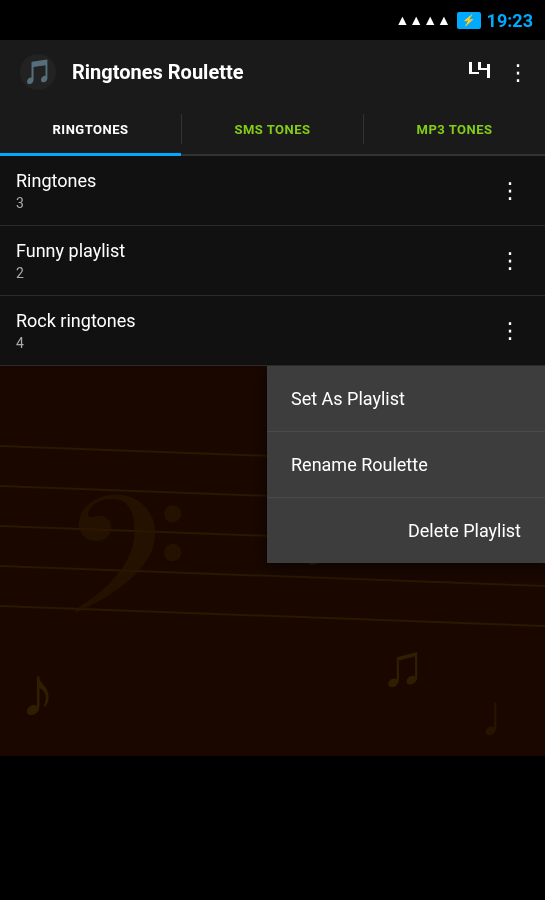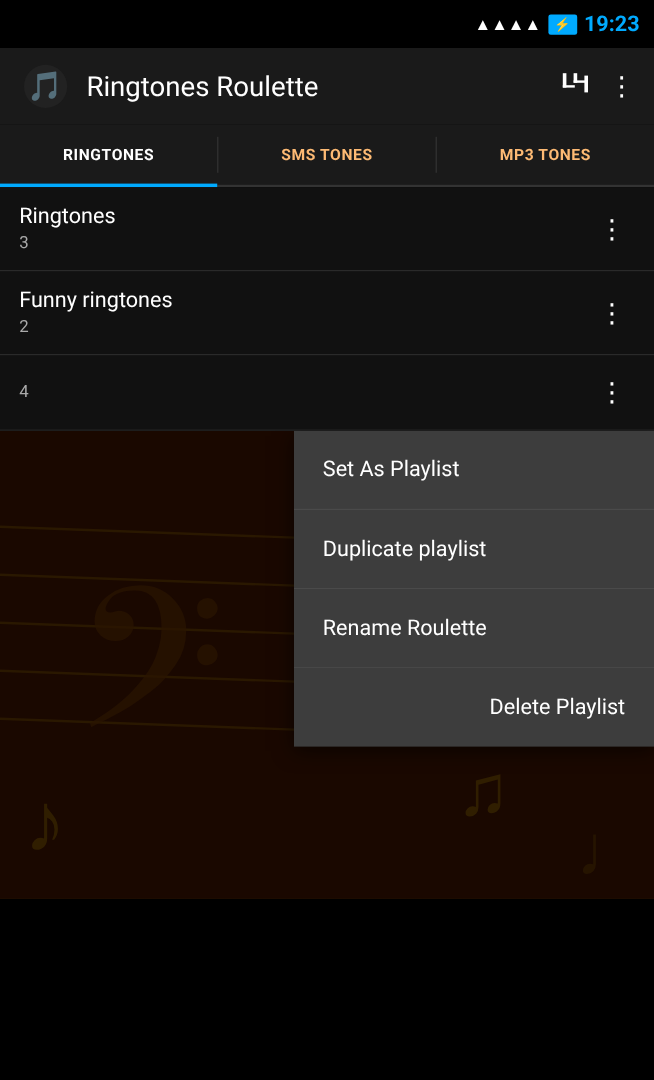--- a/index.html
+++ b/index.html
@@ -71,22 +71,22 @@
     }
 
     .app-logo svg {
       width: 40px;
       height: 40px;
     }
 
     .app-title {
       flex: 1;
       color: #fff;
-      font-size: 23px;
-      font-weight: 400;
+      font-size: 20px;
+      font-weight: 700;
     }
 
     .app-bar-actions {
       display: flex;
       align-items: center;
       gap: 16px;
     }
 
     .action-icon {
       color: #fff;
@@ -101,21 +101,21 @@
       background: #1a1a1a;
       display: flex;
       border-bottom: 2px solid #333;
     }
 
     .tab-item {
       flex: 1;
       display: flex;
       align-items: center;
       justify-content: center;
-      color: #fdba74;
+      color: #84cc16;
       font-size: 13px;
       font-weight: bold;
       letter-spacing: 0.5px;
       cursor: pointer;
       position: relative;
     }
 
     .tab-item.active {
       color: #fff;
     }
@@ -180,21 +180,21 @@
       width: 100%;
       background: linear-gradient(180deg, #0a0a0a 0%, #1a0a00 40%, #2a1500 100%);
       position: relative;
       overflow: hidden;
     }
 
     .dropdown-menu {
       position: absolute;
       right: 0;
       top: 330px;
-      width: 300px;
+      width: 278px;
       background: #3a3a3a;
       z-index: 20;
       box-shadow: 0 4px 16px rgba(0,0,0,0.6);
     }
 
     .dropdown-item {
       width: 100%;
       padding: 22px 24px;
       color: #fff;
       font-size: 18px;
@@ -272,28 +272,29 @@
   <div class="playlist-item">
     <div class="playlist-info">
       <span class="playlist-name">Ringtones</span>
       <span class="playlist-count">3</span>
     </div>
     <span class="overflow-icon">⋮</span>
   </div>
 
   <div class="playlist-item">
     <div class="playlist-info">
-      <span class="playlist-name">Funny ringtones</span>
+      <span class="playlist-name">Funny playlist</span>
       <span class="playlist-count">2</span>
     </div>
     <span class="overflow-icon">⋮</span>
   </div>
 
   <div class="playlist-item">
     <div class="playlist-info">
+      <span class="playlist-name">Rock ringtones</span>
       <span class="playlist-count">4</span>
     </div>
     <span class="overflow-icon">⋮</span>
   </div>
 </div>
 
 <div class="bg-area" style="height: 390px; position: relative;">
   <svg class="music-notes-bg" viewBox="0 0 545 390" preserveAspectRatio="xMidYMid slice">
     <rect width="545" height="390" fill="#1a0800"></rect>
 
@@ -310,22 +311,19 @@
     <text x="450" y="150" font-size="50" fill="#2a2000" opacity="0.6" font-family="serif">♪</text>
     <text x="20" y="350" font-size="70" fill="#3a2800" opacity="0.7" font-family="serif">♪</text>
     <text x="480" y="370" font-size="60" fill="#2a1800" opacity="0.8" font-family="serif">♩</text>
   </svg>
 
   <div class="dropdown-menu" style="top: 0px;">
     <div class="dropdown-item">
       <span>Set As Playlist</span>
     </div>
     <div class="dropdown-item">
-      <span>Duplicate playlist</span>
-    </div>
-    <div class="dropdown-item">
       <span>Rename Roulette</span>
     </div>
     <div class="dropdown-item">
       <span>Delete Playlist</span>
     </div>
   </div>
 </div>
 
 </body></html>

